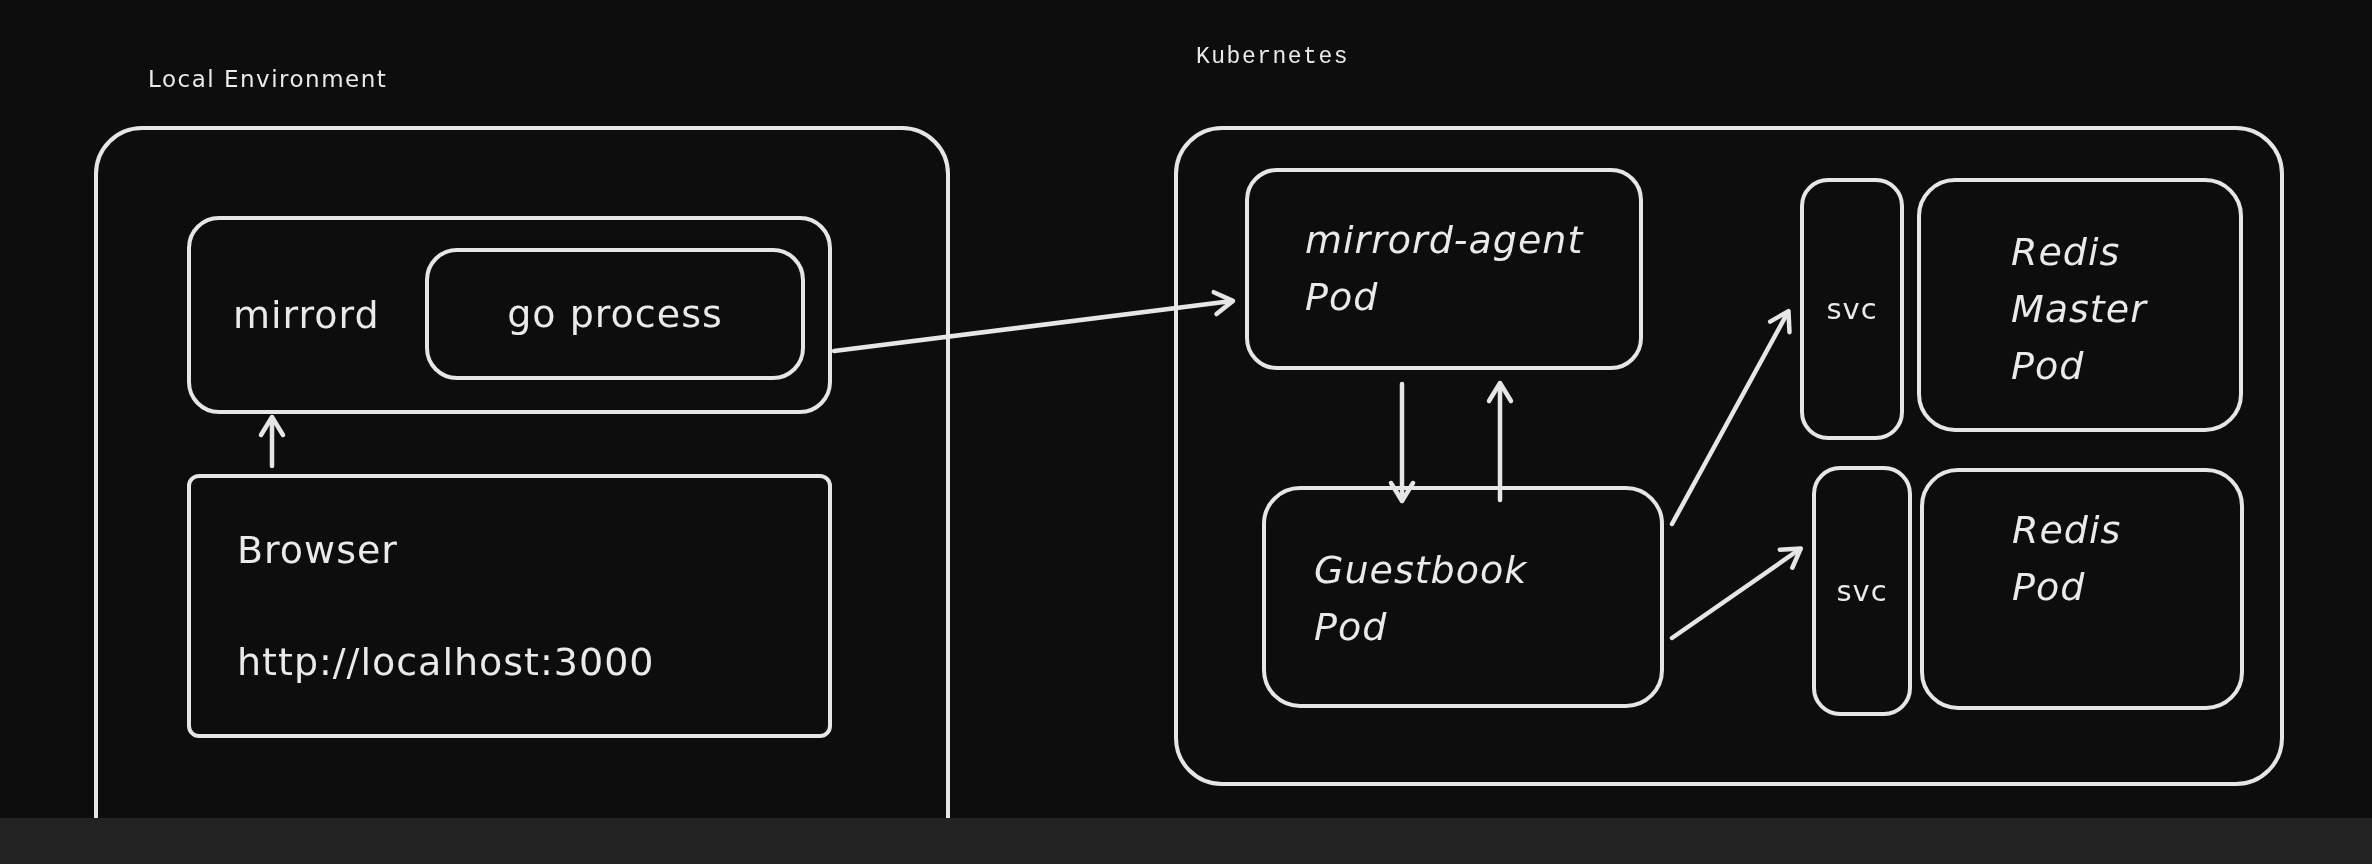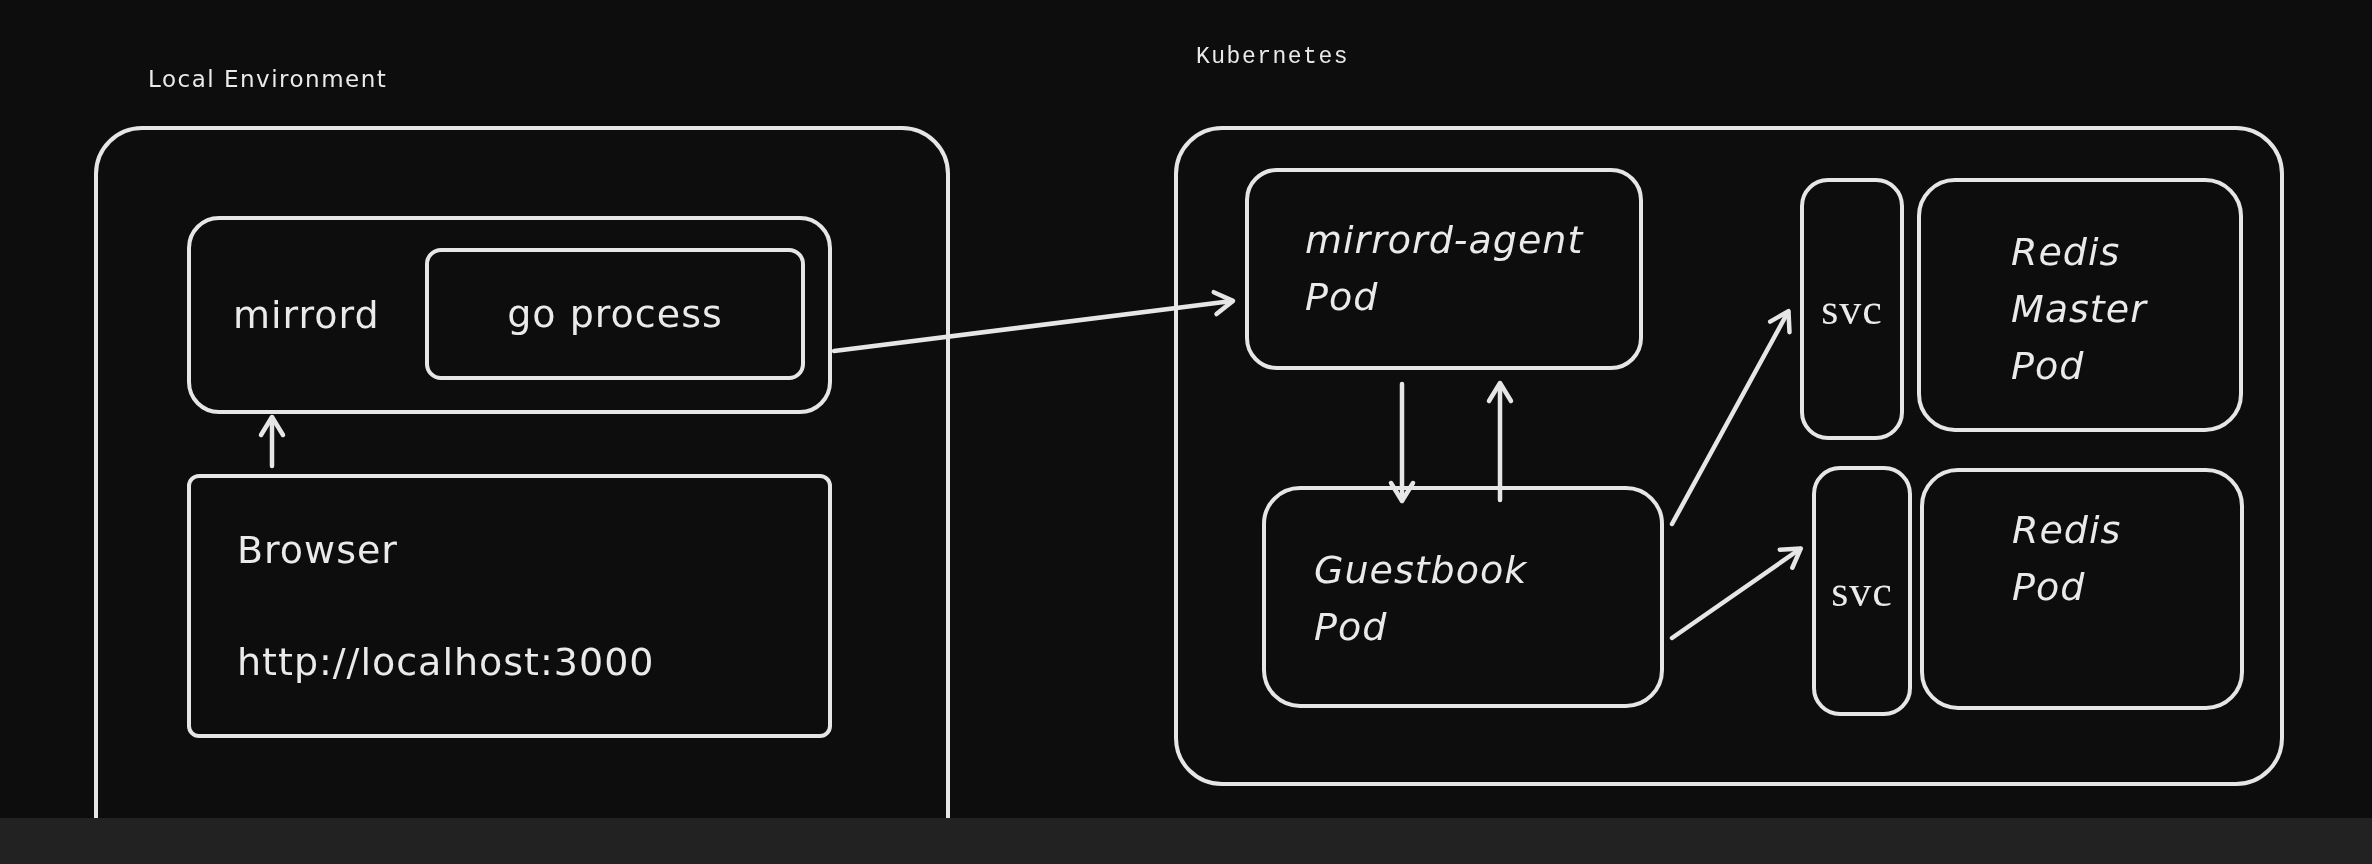--- a/index.html
+++ b/index.html
@@ -33,21 +33,21 @@
     line-height: 57px;
     white-space: nowrap;
   }
   .node-text span { display: block; font-style: italic; }
 
   
   #local-env-title   { left: 148px; top: 66px; }
   #local-env         { left: 94px;  top: 126px; width: 856px; height: 828px; border-radius: 48px; text-align: center; }
   #mirrord-box       { left: 183px; top: 212px; width: 645px; height: 198px; border-radius: 32px; }
   #mirrord-label     { left: 42px;  top: 50%; transform: translateY(-50%); }
-  #go-process-box    { left: 417px; top: 240px; width: 380px; height: 132px; border-radius: 16px;
+  #go-process-box    { left: 417px; top: 240px; width: 380px; height: 132px; border-radius: 32px;
                        display: flex; align-items: center; justify-content: center; }
   #browser-box       { left: 183px; top: 470px; width: 645px; height: 264px; border-radius: 12px; }
   #browser-title     { left: 46px;  top: 44px; }
   #browser-url       { left: 46px;  top: 156px; }
 
   
   #k8s-title         { left: 1196px; top: 44px; font-family: Liberation Mono, monospace; }
   #k8s               { left: 1174px; top: 126px; width: 1110px; height: 660px; border-radius: 48px; }
   #agent-box         { left: 1245px; top: 168px; width: 398px; height: 202px; border-radius: 32px; }
   #agent-text        { left: 56px;  top: 40px; }
@@ -55,21 +55,21 @@
   #guestbook-text    { left: 48px;  top: 52px; }
   #svc-master-box    { left: 1800px; top: 178px; width: 104px; height: 262px; border-radius: 28px;
                        display: flex; align-items: center; justify-content: center; }
   #redis-master-box  { left: 1917px; top: 178px; width: 326px; height: 254px; border-radius: 38px; }
   #redis-master-text { left: 90px;  top: 42px; }
   #svc-replica-box   { left: 1812px; top: 466px; width: 100px; height: 250px; border-radius: 28px;
                        display: flex; align-items: center; justify-content: center; }
   #redis-replica-box { left: 1920px; top: 468px; width: 324px; height: 242px; border-radius: 38px; }
   #redis-replica-text{ left: 88px;  top: 30px; }
 
-  .svc-label { font-size: 44px; letter-spacing: 1px; font-family: Liberation Serif, serif; }
+  .svc-label { font-size: 29px; letter-spacing: 1px; }
 
   
   #arrows {
     position: absolute;
     left: 0; top: 0;
     width: 2372px; height: 864px;
     pointer-events: none;
   }
   #arrows line { stroke: #e6e6e6; stroke-width: 4.5; stroke-linecap: round; }
 

